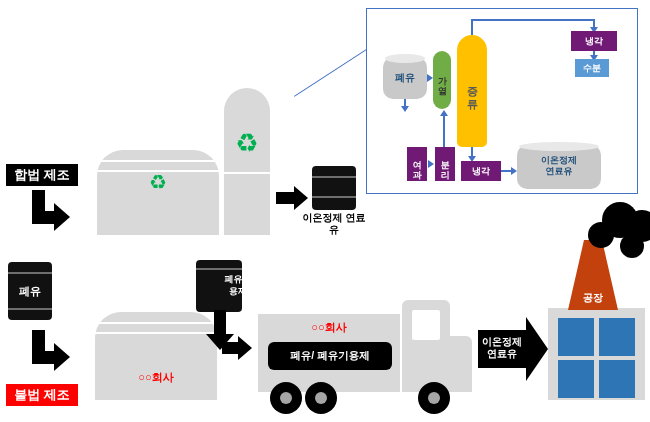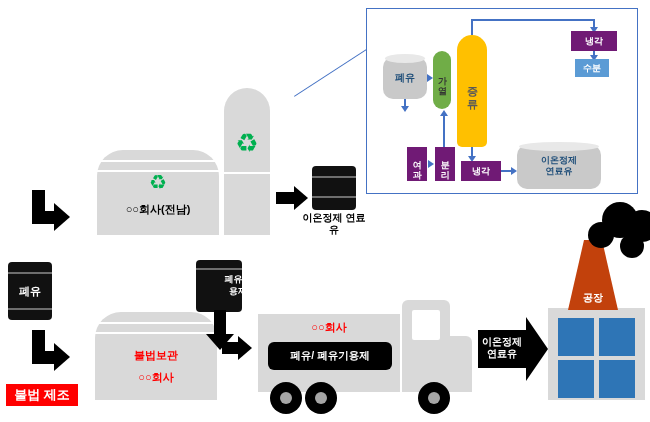--- a/index.html
+++ b/index.html
@@ -28,30 +28,30 @@
   .wheel { width:32px; height:32px; background:#000; border-radius:50%; }
   .wheel::after { content:""; position:absolute; left:10px; top:10px; width:12px; height:12px; background:#a6a6a6; border-radius:50%; }
   .smoke { background:#000; border-radius:50%; }
   .win { background:#2e75b6; }
 </style>
 </head>
 <body>
 
 <div class="canvas">
 
+  <div class="a tag" style="left:6px; top:164px; width:72px; height:22px; background:#000;">합법 제조</div>
 
   <div class="a blk" style="left:32px; top:190px; width:13px; height:34px;"></div>
   <div class="a blk" style="left:32px; top:211px; width:22px; height:13px;"></div>
   <div class="a tri" style="left:54px; top:203px; border-top:14px solid transparent; border-bottom:14px solid transparent; border-left:16px solid #000;"></div>
 
   <div class="a tank" style="left:97px; top:150px; width:122px; height:85px;">
     <div class="stripe" style="top:10px;"></div>
     <div class="stripe" style="top:20px;"></div>
     <div class="a recycle" style="left:0; right:0; top:22px; font-size:20px;">♻</div>
-    <div class="a" style="left:0; right:0; top:52px; text-align:center; font-size:11px; font-weight:bold; color:#000;">○○회사(전남)</div>
   </div>
 
   <div class="a tower" style="left:224px; top:88px; width:46px; height:147px;">
     <div class="a recycle" style="left:0; right:0; top:42px; font-size:26px;">♻</div>
     <div class="stripe" style="top:84px;"></div>
   </div>
 
   <div class="a blk" style="left:276px; top:192px; width:18px; height:12px;"></div>
   <div class="a tri" style="left:294px; top:186px; border-top:12px solid transparent; border-bottom:12px solid transparent; border-left:14px solid #000;"></div>
 
@@ -105,21 +105,20 @@
 
   <div class="a blk" style="left:32px; top:330px; width:13px; height:34px;"></div>
   <div class="a blk" style="left:32px; top:351px; width:22px; height:13px;"></div>
   <div class="a tri" style="left:54px; top:343px; border-top:14px solid transparent; border-bottom:14px solid transparent; border-left:16px solid #000;"></div>
 
   <div class="a tag" style="left:6px; top:384px; width:72px; height:22px; background:#ff0000;">불법 제조</div>
 
   <div class="a tank" style="left:95px; top:312px; width:122px; height:88px;">
     <div class="stripe" style="top:10px;"></div>
     <div class="stripe" style="top:20px;"></div>
-    <div class="a" style="left:0; right:0; top:36px; text-align:center; font-size:11px; font-weight:bold; color:#ff0000;">불법보관</div>
     <div class="a" style="left:0; right:0; top:58px; text-align:center; font-size:11px; font-weight:bold; color:#ff0000;">○○회사</div>
   </div>
 
   <div class="a drum" style="left:196px; top:260px; width:46px; height:52px;">
     <div class="ridge" style="top:8px;"></div>
     <div class="drumtxt" style="top:14px; font-size:9px; line-height:1.3;">
       <span style="display:inline-block; width:36px;margin-left:24px;">폐유기 용제</span>
     </div>
   </div>
   <div class="a blk" style="left:214px; top:310px; width:12px; height:24px;"></div>

